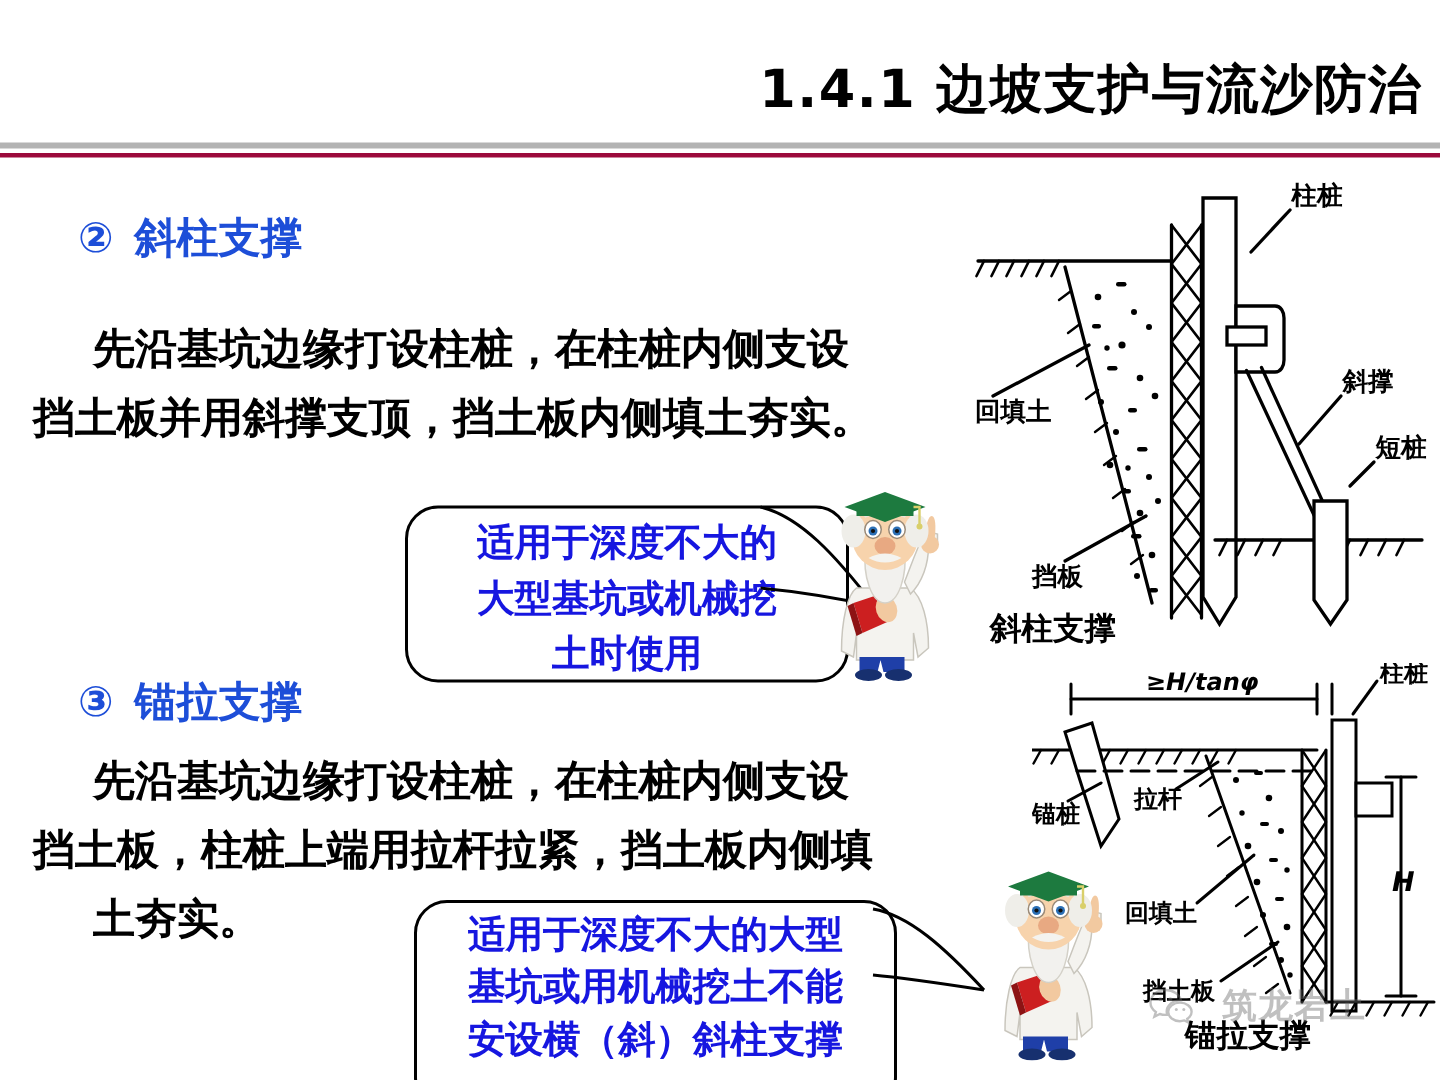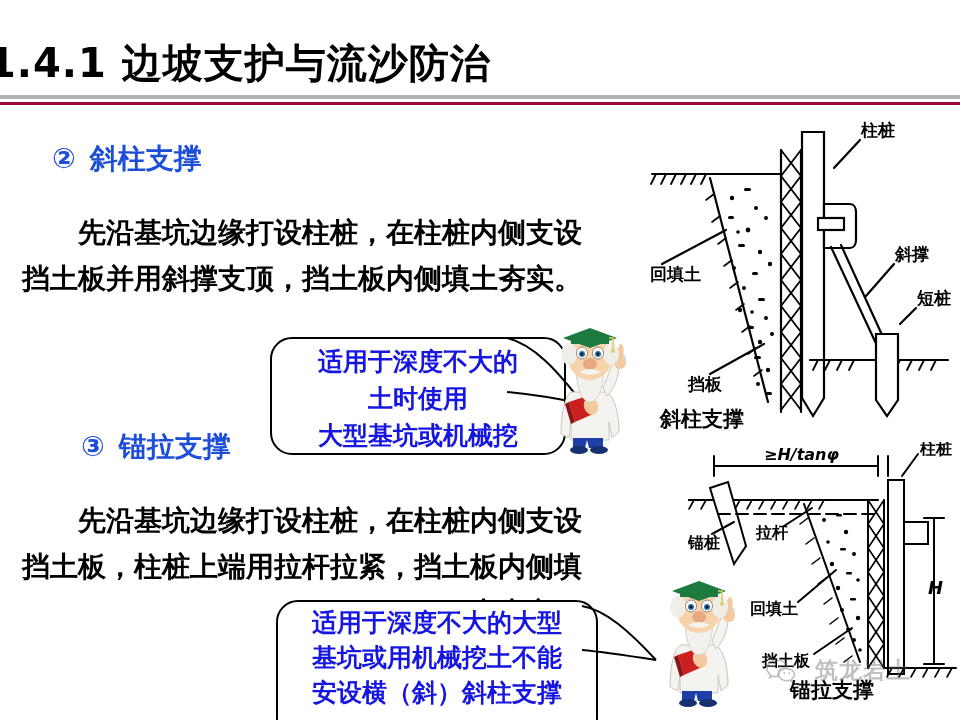--- a/index.html
+++ b/index.html
@@ -7,50 +7,50 @@
     width:960px;height:720px;
     background:#ffffff;
     font-family:"DejaVu Sans","Liberation Sans",sans-serif;
     overflow:hidden;position:relative;
   }
   #slide{position:absolute;left:0;top:0;width:960px;height:720px;background:#fff;}
 
   
   .slide-title{
     position:absolute;left:0;top:36px;width:960px;
-    text-align:left;
-    font-size:40px;font-weight:bold;color:#000000;
+    text-align:right;
+    font-size:35px;font-weight:bold;color:#000000;
     letter-spacing:1px;
     font-family:"DejaVu Sans","Liberation Sans",sans-serif;
   }
   .title-inner{display:inline-block;transform:translateX(-12px);}
 
   
   .rule-gray{position:absolute;left:0;top:95px;width:960px;height:4px;background:#b3b3b3;}
   .rule-maroon{position:absolute;left:0;top:102px;width:960px;height:3px;background:#9c0a3c;}
 
   
   .red-head{
     position:absolute;
     color:#1d4ed8;font-weight:bold;font-size:28px;
     white-space:nowrap;
   }
   .red-head .num{margin-right:14px;}
   #head-2{left:52px;top:140px;}
-  #head-3{left:52px;top:428px;margin-left:29px;}
+  #head-3{left:52px;top:449px;}
 
   
   .body-par{
     position:absolute;
     color:#000;font-size:28px;font-weight:bold;
     line-height:46px;white-space:nowrap;
   }
   #par-2{left:22px;top:210px;}
   #par-3{left:22px;top:498px;}
-  .par-line{display:block;text-align:right;}
+  .par-line{display:block;}
   .par-line.indent{text-indent:40px;}
 
   
   .callout{
     position:absolute;
     border:2px solid #000;
     border-radius:22px;
     background:#ffffff;
     color:#1616e0;
     font-weight:bold;
@@ -130,22 +130,22 @@
     <path d="M2,8 C28,14 52,40 78,74" fill="none" stroke="#000" stroke-width="2"></path>
     <path d="M2,62 C24,64 50,68 78,74" fill="none" stroke="#000" stroke-width="2"></path>
   </svg>
   <svg class="tail" id="tail-2" viewBox="0 0 90 110">
     <path d="M2,16 C26,20 50,42 76,70" fill="none" stroke="#000" stroke-width="2"></path>
     <path d="M2,60 C24,62 50,66 76,70" fill="none" stroke="#000" stroke-width="2"></path>
   </svg>
 
   <div class="callout" id="callout-1">
     <span class="cl">适用于深度不大的</span>
+    <span class="cl">大型基坑或机械挖</span>
     <span class="cl">土时使用</span>
-    <span class="cl">大型基坑或机械挖</span>
   </div>
 
   <div class="callout" id="callout-2">
     <span class="cl">适用于深度不大的大型</span>
     <span class="cl">基坑或用机械挖土不能</span>
     <span class="cl">安设横（斜）斜柱支撑</span>
   </div>
 
   <svg class="prof" id="prof-1" viewBox="0 0 84 132">
     <g>

